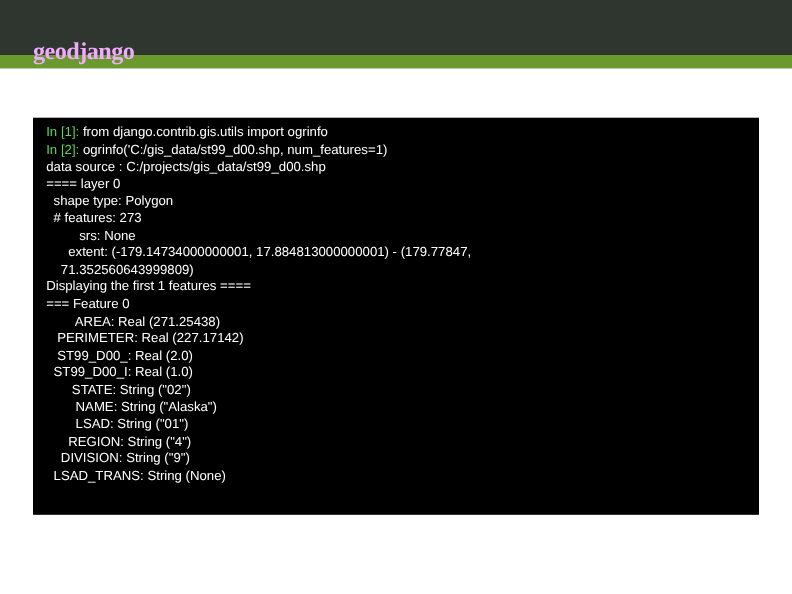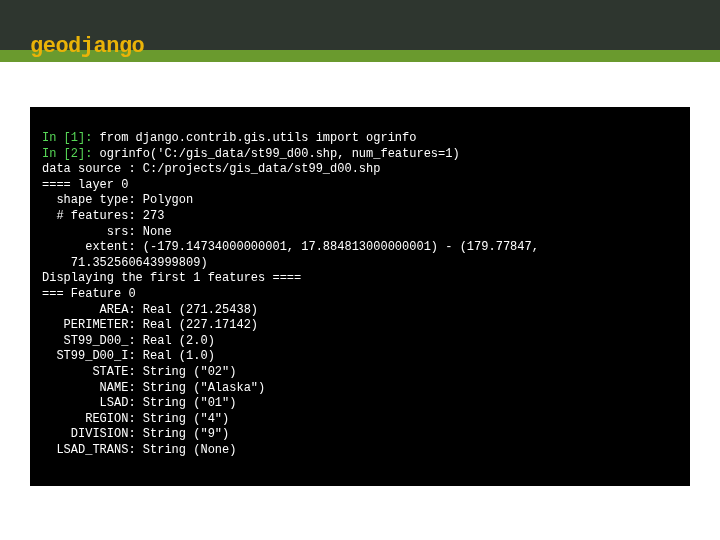--- a/index.html
+++ b/index.html
@@ -11,32 +11,32 @@
     }
     .header {
       background: #2e362f;
       height: 62px;
       display: flex;
       align-items: center;
       padding-left: 30px;
       border-bottom: 12px solid #6a9a2e;
     }
     .logo {
-      color: #eab308;
+      color: #f0abfc;
       font-size: 22px;
       font-weight: bold;
       letter-spacing: -0.5px;
-      font-family: Liberation Mono, monospace;
+      font-family: Liberation Serif, serif;
       margin-top: 43px;
     }
     .terminal {
       margin: 45px 30px 0 30px;
       background: #000;
-      padding: 24px 12px 28px 12px;
-      font-family: Liberation Mono, monospace;
+      padding: 6px 12px 28px 12px;
+      font-family: Liberation Sans, sans-serif;
       font-size: 12px;
       line-height: 1.3;
       color: #fff;
       white-space: pre;
       min-height: 300px;
     }
     .prompt { color: #57d857; }
     .cmd { color: #fff; }
     .out { color: #fff; }
   </style>

